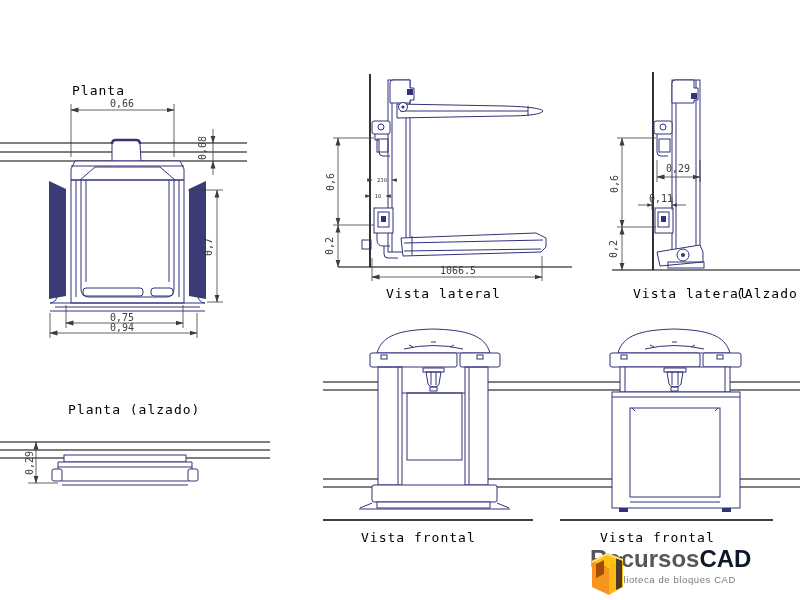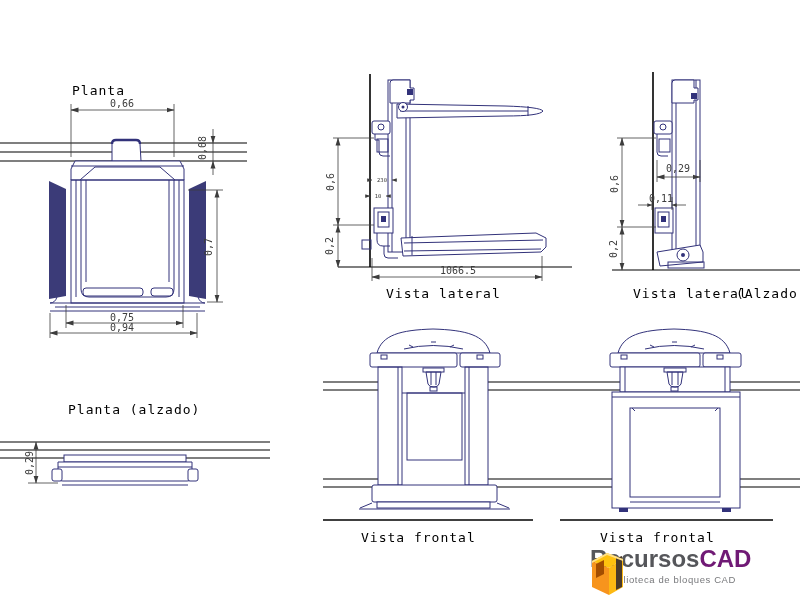--- a/index.html
+++ b/index.html
@@ -14,21 +14,21 @@
   .gnd{stroke:#000000;fill:none;stroke-width:1.6;}
   .dim{stroke:#3C3C3C;fill:none;stroke-width:0.8;}
   text.dimtxt{fill:#3C3C3C;font:10px "DejaVu Sans Mono",monospace;}
   text.dimtiny{fill:#3C3C3C;font:5.5px "DejaVu Sans Mono",monospace;}
   text.lbl{fill:#000000;font:13px "DejaVu Sans Mono",monospace;letter-spacing:1px;}
   .logo{position:absolute;left:586px;top:546px;display:flex;align-items:flex-start;
         font-family:"Liberation Sans",sans-serif;}
   .logo-txt{display:flex;flex-direction:column;margin-left:4px;}
   .brand{font-weight:bold;font-size:24px;line-height:26px;letter-spacing:0px;}
   .brand .b1{color:#55565A;}
-  .brand .b2{color:#701a75;}
+  .brand .b2{color:#0f172a;}
   .tagline{font-size:9.5px;color:#77787B;letter-spacing:0.6px;margin-top:2px;margin-left:18px;}
 </style>
 </head>
 <body>
 
 <div id="canvas">
 <svg width="800" height="600" viewBox="0 0 800 600">
   <defs>
     <marker id="da" viewBox="0 0 8 8" refX="7.5" refY="4" markerWidth="8" markerHeight="8" orient="auto-start-reverse" markerUnits="userSpaceOnUse">
       <path d="M0,1.5 L8,4 L0,6.5 Z" fill="#3C3C3C"></path>

